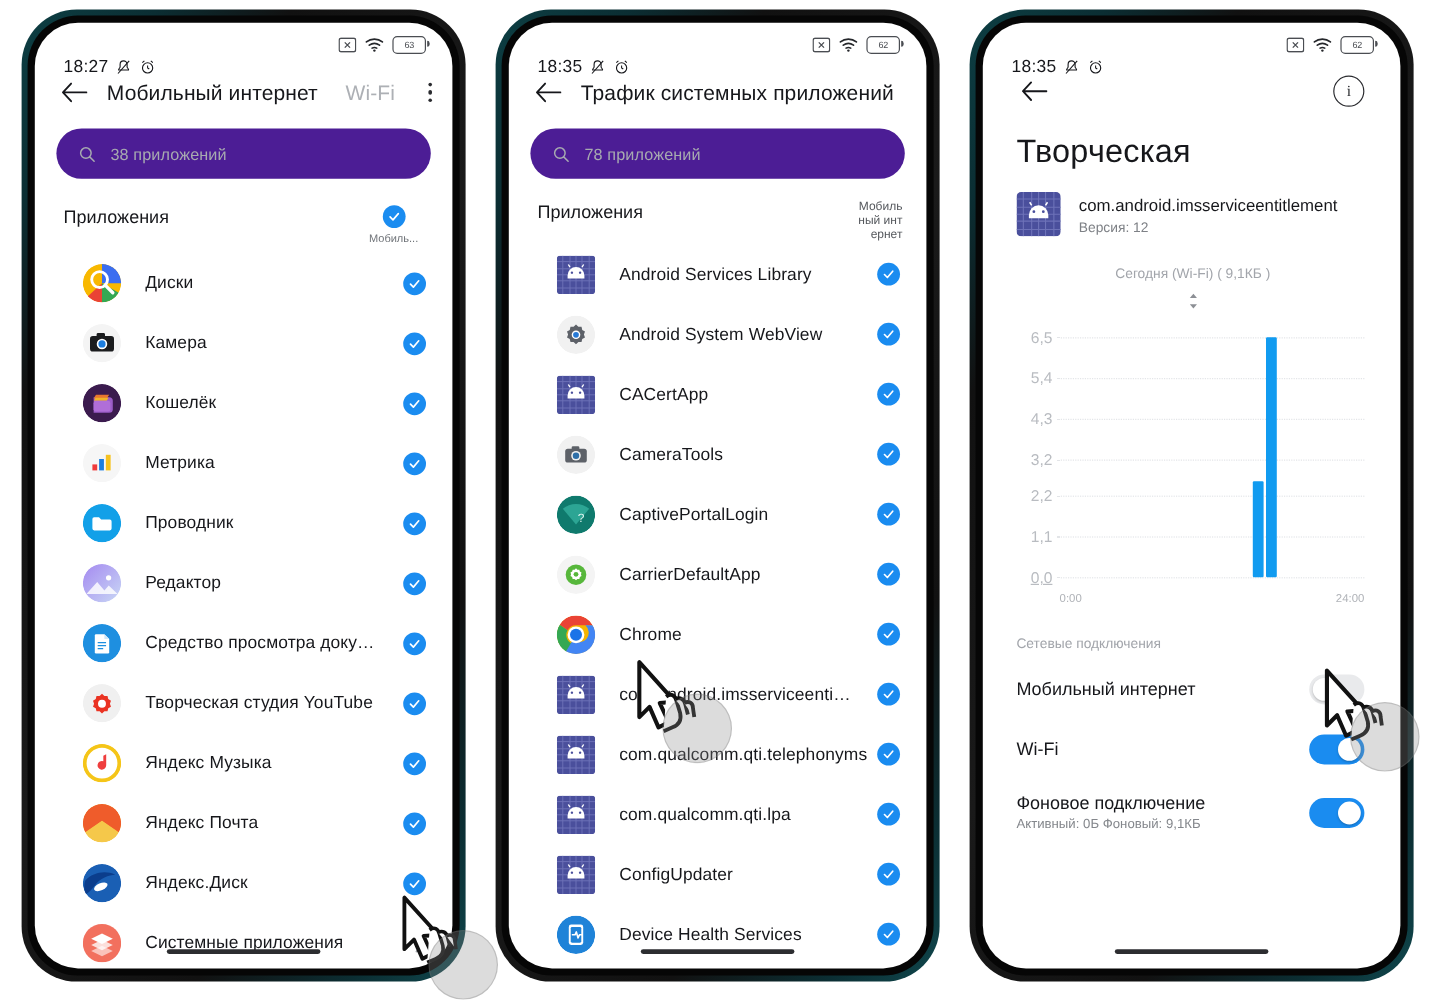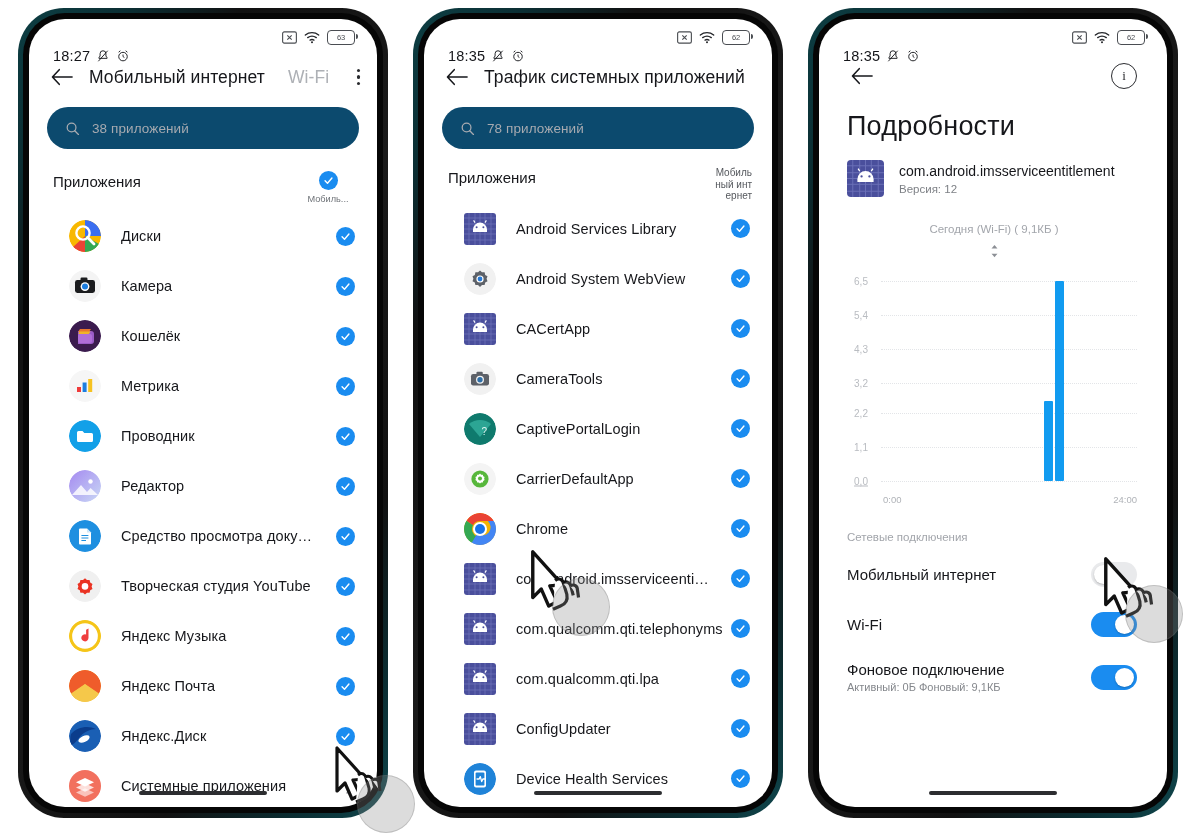--- a/index.html
+++ b/index.html
@@ -32,21 +32,21 @@
   .appbar{display:flex;align-items:center;height:48px;padding:0 18px 0 20px;box-sizing:border-box;gap:14px;}
   .back{width:26px;height:26px;flex:none;display:flex;align-items:center;justify-content:center;color:#16171b;}
   .appbar-title{font-size:17.5px;color:#16171b;letter-spacing:.1px;white-space:nowrap;}
   .appbar-title2{font-size:17.5px;color:#adb0b5;letter-spacing:.1px;margin-left:9px;white-space:nowrap;}
   .appbar-spacer{flex:1;}
   .kebab{width:20px;height:24px;display:flex;flex-direction:column;align-items:center;justify-content:center;gap:3.4px;}
   .kebab i{width:3.3px;height:3.3px;border-radius:50%;background:#2a2b2f;display:block;}
 
   
   .searchwrap{padding:6px 18px 0 18px;}
-  .search{height:42px;border-radius:21px;background:#0c4a6e;display:flex;align-items:center;gap:12px;padding:0 18px;box-sizing:border-box;}
+  .search{height:42px;border-radius:21px;background:#4c1d95;display:flex;align-items:center;gap:12px;padding:0 18px;box-sizing:border-box;}
   .search .ph{font-size:13.5px;color:#a7aab0;letter-spacing:.1px;}
 
   
   .listhead{display:flex;align-items:flex-start;justify-content:space-between;padding:22px 20px 6px 24px;}
   .listhead .h-l{font-size:15px;color:#16171b;padding-top:2px;}
   .listhead .h-r{display:flex;flex-direction:column;align-items:center;gap:4px;width:58px;}
   .h-r .cap{font-size:9.2px;color:#6f7378;line-height:11px;text-align:center;letter-spacing:0;}
   .h-r .cap2{font-size:10px;color:#55585d;line-height:11.5px;text-align:right;width:100%;}
 
   
@@ -71,21 +71,21 @@
   .app-head .ico{width:37px;height:37px;border-radius:4px;overflow:hidden;flex:none;}
   .app-head .nm{font-size:14px;color:#16171b;line-height:18px;}
   .app-head .ver{font-size:11.5px;color:#7e8186;margin-top:3px;}
   .period{display:flex;align-items:center;gap:9px;margin:26px 0 0 2px;font-size:11.5px;color:#a2a5ab;flex-direction:column;}
   .updown{font-size:12px;color:#8c8f95;line-height:10px;}
 
   
   .chart{position:relative;margin:14px 0 0 0;height:236px;}
   .c-plot{position:absolute;left:36px;right:4px;top:8px;bottom:28px;}
   .gl{position:absolute;left:0;right:0;height:0;border-top:1px dotted #e3e5e8;}
-  .ytick{position:absolute;left:0;width:32px;text-align:center;font-size:10px;color:#b9bcc1;transform:translateY(-50%);}
+  .ytick{position:absolute;left:0;width:32px;text-align:right;font-size:13px;color:#b9bcc1;transform:translateY(-50%);}
   .bar{position:absolute;bottom:0;width:9px;background:#119bf0;border-radius:1px;}
   .xlab{position:absolute;bottom:4px;font-size:9.5px;color:#b0b3b8;}
 
   
   .sect-cap{font-size:11.5px;color:#a2a5ab;margin:22px 0 6px 2px;}
   .netrow{display:flex;align-items:center;justify-content:space-between;height:50px;padding:0 4px 0 2px;}
   .netrow .t{font-size:15px;color:#16171b;}
   .netrow .t .sub{display:block;font-size:11px;color:#84878c;margin-top:3px;letter-spacing:0;}
   .toggle{width:46px;height:25px;border-radius:13px;position:relative;flex:none;}
   .toggle.on{background:#1a8cf0;}
@@ -758,21 +758,21 @@
 
         <div class="det-top">
           <div class="back">
             <svg width="22" height="18" viewBox="0 0 24 18">
                 <path d="M9 1 1.6 9 9 17M1.8 9H23" fill="none" stroke="#16171b" stroke-width="1.7" stroke-linecap="round" stroke-linejoin="round"></path>
               </svg>
           </div>
           <div class="info-ic">i</div>
         </div>
 
-        <div class="det-title">Подробности</div>
+        <div class="det-title">Творческая</div>
 
         <div class="app-head">
           <span class="ico">
             <svg class="ic-full" viewBox="0 0 32 32">
                 <rect width="32" height="32" fill="#4a4f9c"></rect>
                 <g stroke="#6d72b8" stroke-width=".8">
                   <path d="M0 5h32M0 11h32M0 16h32M0 21h32M0 27h32M5 0v32M11 0v32M16 0v32M21 0v32M27 0v32"></path>
                 </g>
                 <path d="M9 19h14v-2.4a7 7 0 0 0-14 0z" fill="#fff"></path>
                 <path d="M11 9.6 9.6 7.4M21 9.6 22.4 7.4" stroke="#fff" stroke-width="1.1"></path>

